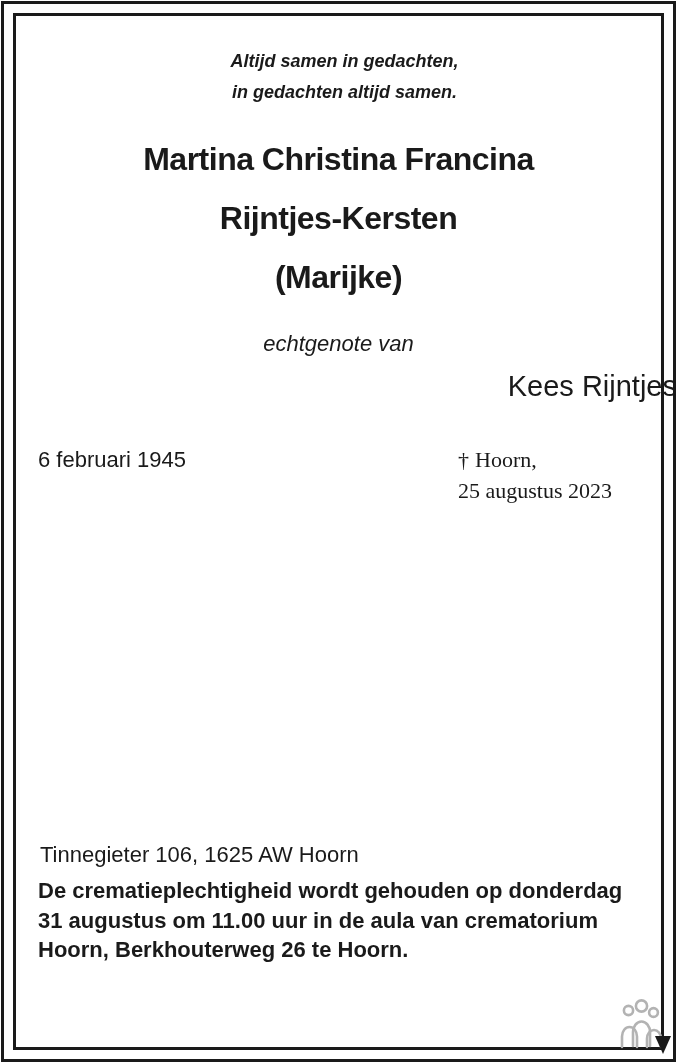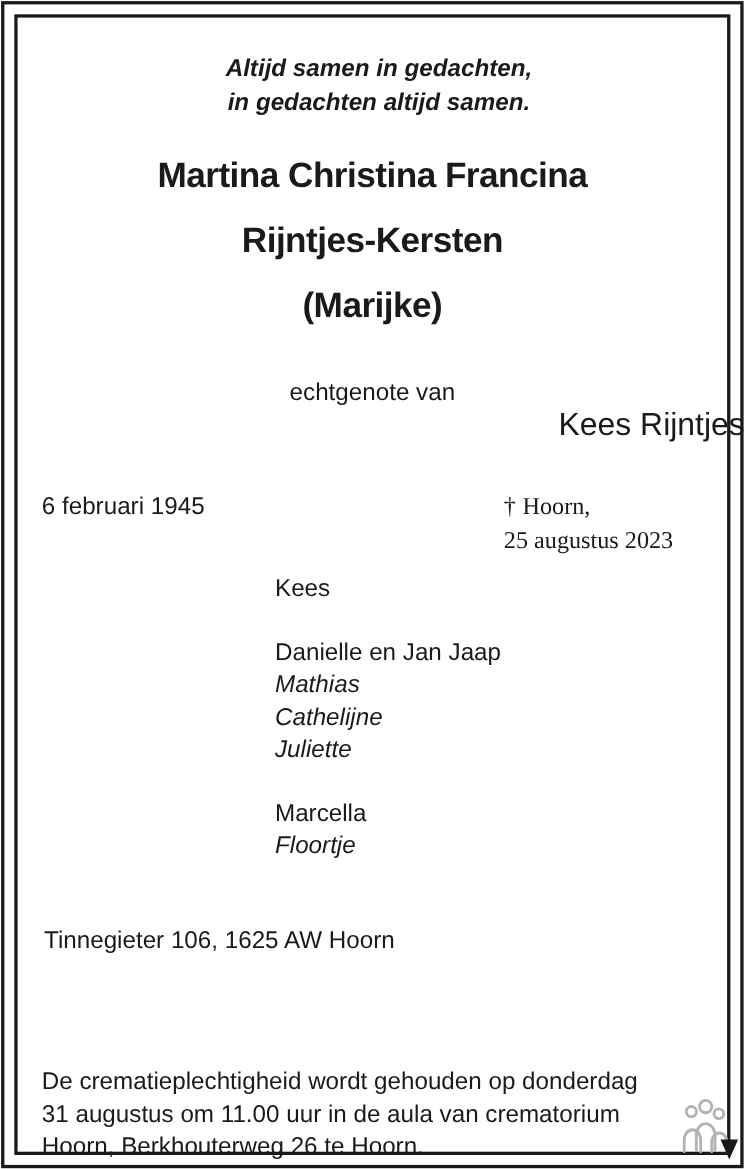--- a/index.html
+++ b/index.html
@@ -25,21 +25,21 @@
     position: absolute;
     left: 13px; top: 13px; right: 13px; bottom: 13px;
     border: 3px solid #1a1a1a;
   }
   .abs { position: absolute; }
   .center-block {
     left: 0; right: 0;
     text-align: center;
   }
   .quote {
-    font-size: 22px;
+    font-size: 18px;
     line-height: 31px;
     font-style: italic;
     font-weight: 600;
     margin-left: 12px;
   }
   .deceased-name {
     font-size: 32px;
     line-height: 59px;
     font-weight: 700;
     letter-spacing: -0.5px;
@@ -90,52 +90,37 @@
     <div>Altijd samen in gedachten,</div>
     <div>in gedachten altijd samen.</div>
   </div>
 
   <div class="abs center-block deceased-name" style="top:130px;">
     <div>Martina Christina Francina</div>
     <div>Rijntjes-Kersten</div>
     <div>(Marijke)</div>
   </div>
 
-  <div class="abs center-block relation-label" style="top:343px;">echtgenote van</div>
+  <div class="abs center-block relation-label" style="top:330px;font-style:italic;">echtgenote van</div>
   <div class="abs center-block spouse-name" style="top:368px;">Kees Rijntjes</div>
 
   <div class="abs dates-line" style="left:38px; top:444px;">
     <div>6 februari 1945</div>
   </div>
 
   <div class="abs dates-line" style="left:458px; top:444px;font-family:Liberation Serif, serif;">
     <div><span class="sym">†</span><span>Hoorn,</span></div>
     <div>25 augustus 2023</div>
   </div>
 
-  <div class="abs body-text" style="left:250px; top:520px;">
-    <div class="family-group">
-      <div>Kees</div>
-    </div>
-    <div class="family-group">
-      <div>Danielle en Jan Jaap</div>
-      <div class="italic">Mathias</div>
-      <div class="italic">Cathelijne</div>
-      <div class="italic">Juliette</div>
-    </div>
-    <div class="family-group">
-      <div>Marcella</div>
-      <div class="italic">Floortje</div>
-    </div>
-  </div>
 
   <div class="abs body-text" style="left:40px; top:812px;margin-top:28px;">Tinnegieter 106, 1625 AW Hoorn</div>
 
 
-  <div class="abs body-text" style="left:38px; top:968px;">
+  <div class="abs body-text" style="left:38px; top:876px;font-weight:bold;">
     <div>De crematieplechtigheid wordt gehouden op donderdag</div>
     <div>31 augustus om 11.00 uur in de aula van crematorium</div>
     <div>Hoorn, Berkhouterweg 26 te Hoorn.</div>
   </div>
 
   <div class="abs" style="left:615px; top:998px; z-index:2;">
     <svg class="logo-svg" width="48" height="52" viewBox="0 0 48 52" xmlns="http://www.w3.org/2000/svg">
       <g fill="none" stroke="#b3b3b3" stroke-width="2.6" stroke-linecap="round">
         <circle cx="13.5" cy="12.5" r="4.6"></circle>
         <circle cx="26.5" cy="8.0" r="5.6"></circle>

